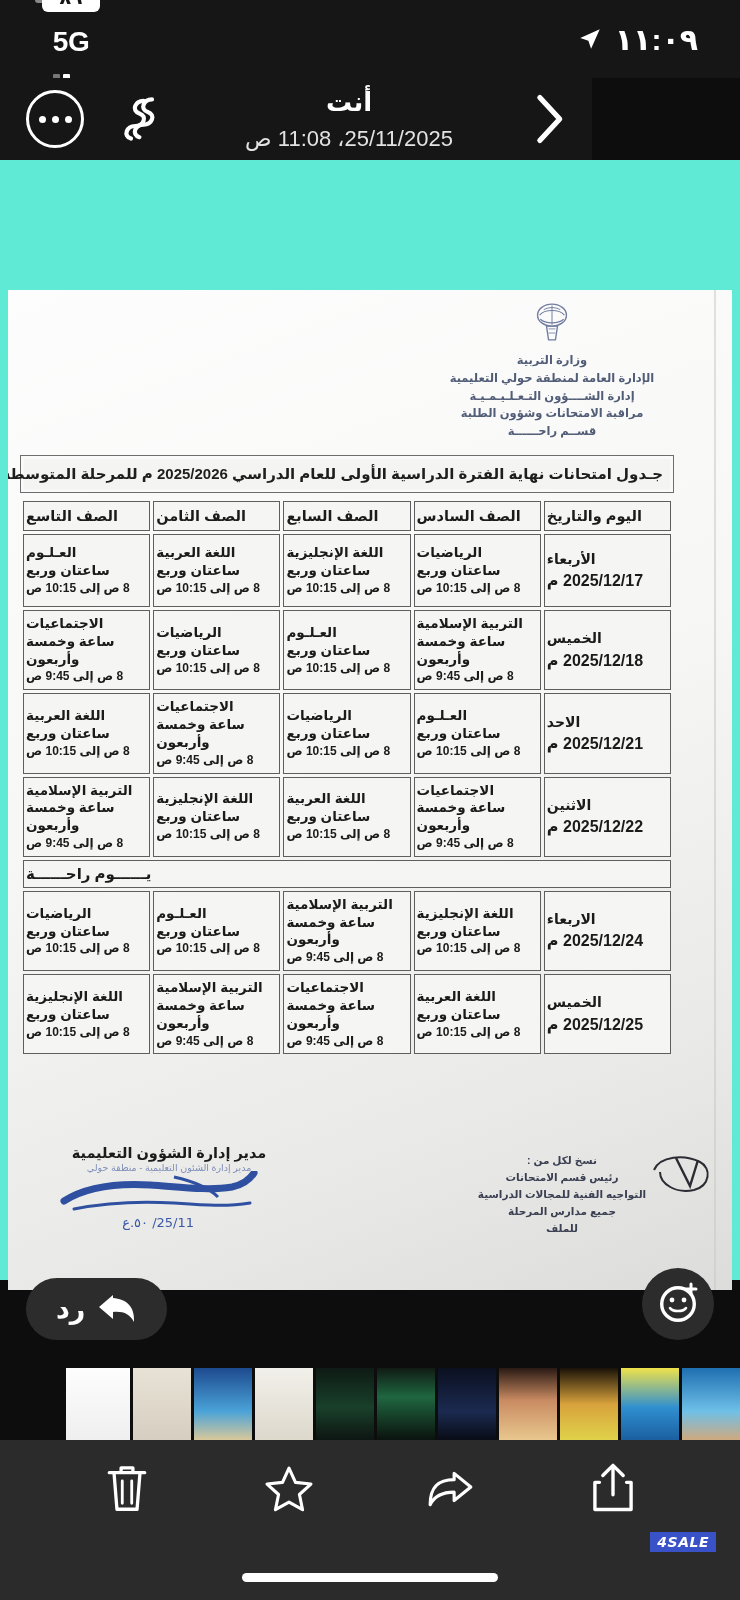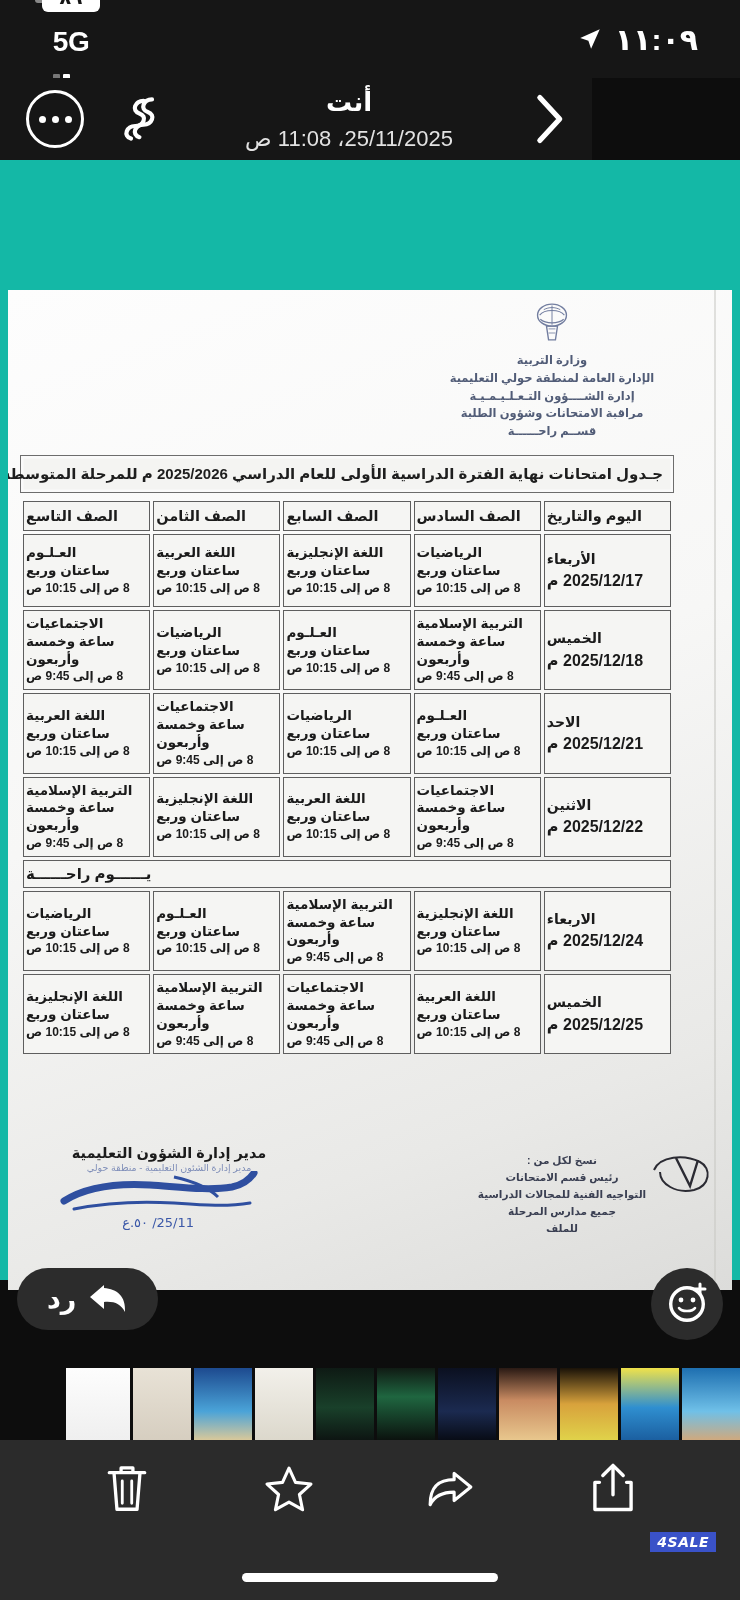--- a/index.html
+++ b/index.html
@@ -34,21 +34,21 @@
   .circle-btn{ width:58px; height:58px; border-radius:50%; border:3.5px solid #fff;
     display:flex; align-items:center; justify-content:center; gap:6px; flex-shrink:0; }
   .circle-btn b{ width:7px; height:7px; background:#fff; border-radius:50%; display:block; }
   .squiggle{ margin-left:26px; width:56px; height:56px; flex-shrink:0; }
   .vtitle{ flex:1; text-align:center; line-height:1.35; }
   .vtitle .name{ color:#fff; font-size:26px; font-weight:600; }
   .vtitle .sub{ color:#e2e2e2; font-size:22px; margin-top:4px; direction:rtl; }
   .chev{ width:34px; height:52px; flex-shrink:0; }
 
   
-  .stage{ position:absolute; top:160px; left:0; width:740px; height:1120px; background:#14b8a6; }
+  .stage{ position:absolute; top:160px; left:0; width:740px; height:1120px; background:#5eead4; }
 
   
   .doc{ position:absolute; top:130px; left:8px; width:724px; height:1000px;
     background:linear-gradient(160deg,#fdfdfd 0%,#f7f7f6 45%,#e9e9e7 80%,#dcdcda 100%);
     overflow:hidden; }
   .doc:after{ content:""; position:absolute; right:16px; top:0; bottom:0; width:2px;
     background:linear-gradient(#d9d9d6,#cfcfcb); opacity:.8; }
 
   .letterhead{ position:absolute; right:30px; top:10px; width:300px; text-align:center;
     direction:rtl; color:#4a5570; }
@@ -99,21 +99,21 @@
   .sig-date{ font-size:13px; color:#3b58a8; text-align:right; padding-right:110px;
     margin-top:-6px; font-family:"DejaVu Sans",sans-serif; }
 
   .copies{ position:absolute; right:40px; top:862px; width:260px; direction:rtl;
     text-align:center; color:#3a3f52; }
   .copies div{ font-size:10.5px; font-weight:700; line-height:1.62; white-space:nowrap; }
   .copy-mark{ position:absolute; right:16px; top:856px; width:70px; height:58px; }
 
   
   .replyrow{ position:absolute; top:1268px; left:0; width:740px; height:72px;
-    display:flex; align-items:flex-start; padding:0 17px; }
+    display:flex; align-items:flex-end; padding:0 26px; }
   .reply-pill{ display:flex; align-items:center; gap:12px; background:#2c2c2c;
     border-radius:36px; padding:13px 30px; }
   .reply-pill .rtxt{ color:#fff; font-size:27px; font-weight:700; direction:rtl; }
   .emoji-btn{ margin-left:auto; width:72px; height:72px; border-radius:50%; background:#2c2c2c;
     display:flex; align-items:center; justify-content:center; }
 
   
   .filmstrip{ position:absolute; top:1368px; left:0; width:740px; height:72px;
     display:flex; justify-content:flex-end; gap:3px; padding-right:0; overflow:hidden; }
   .thumb{ width:58px; height:72px; flex-shrink:0; position:relative; overflow:hidden; }

